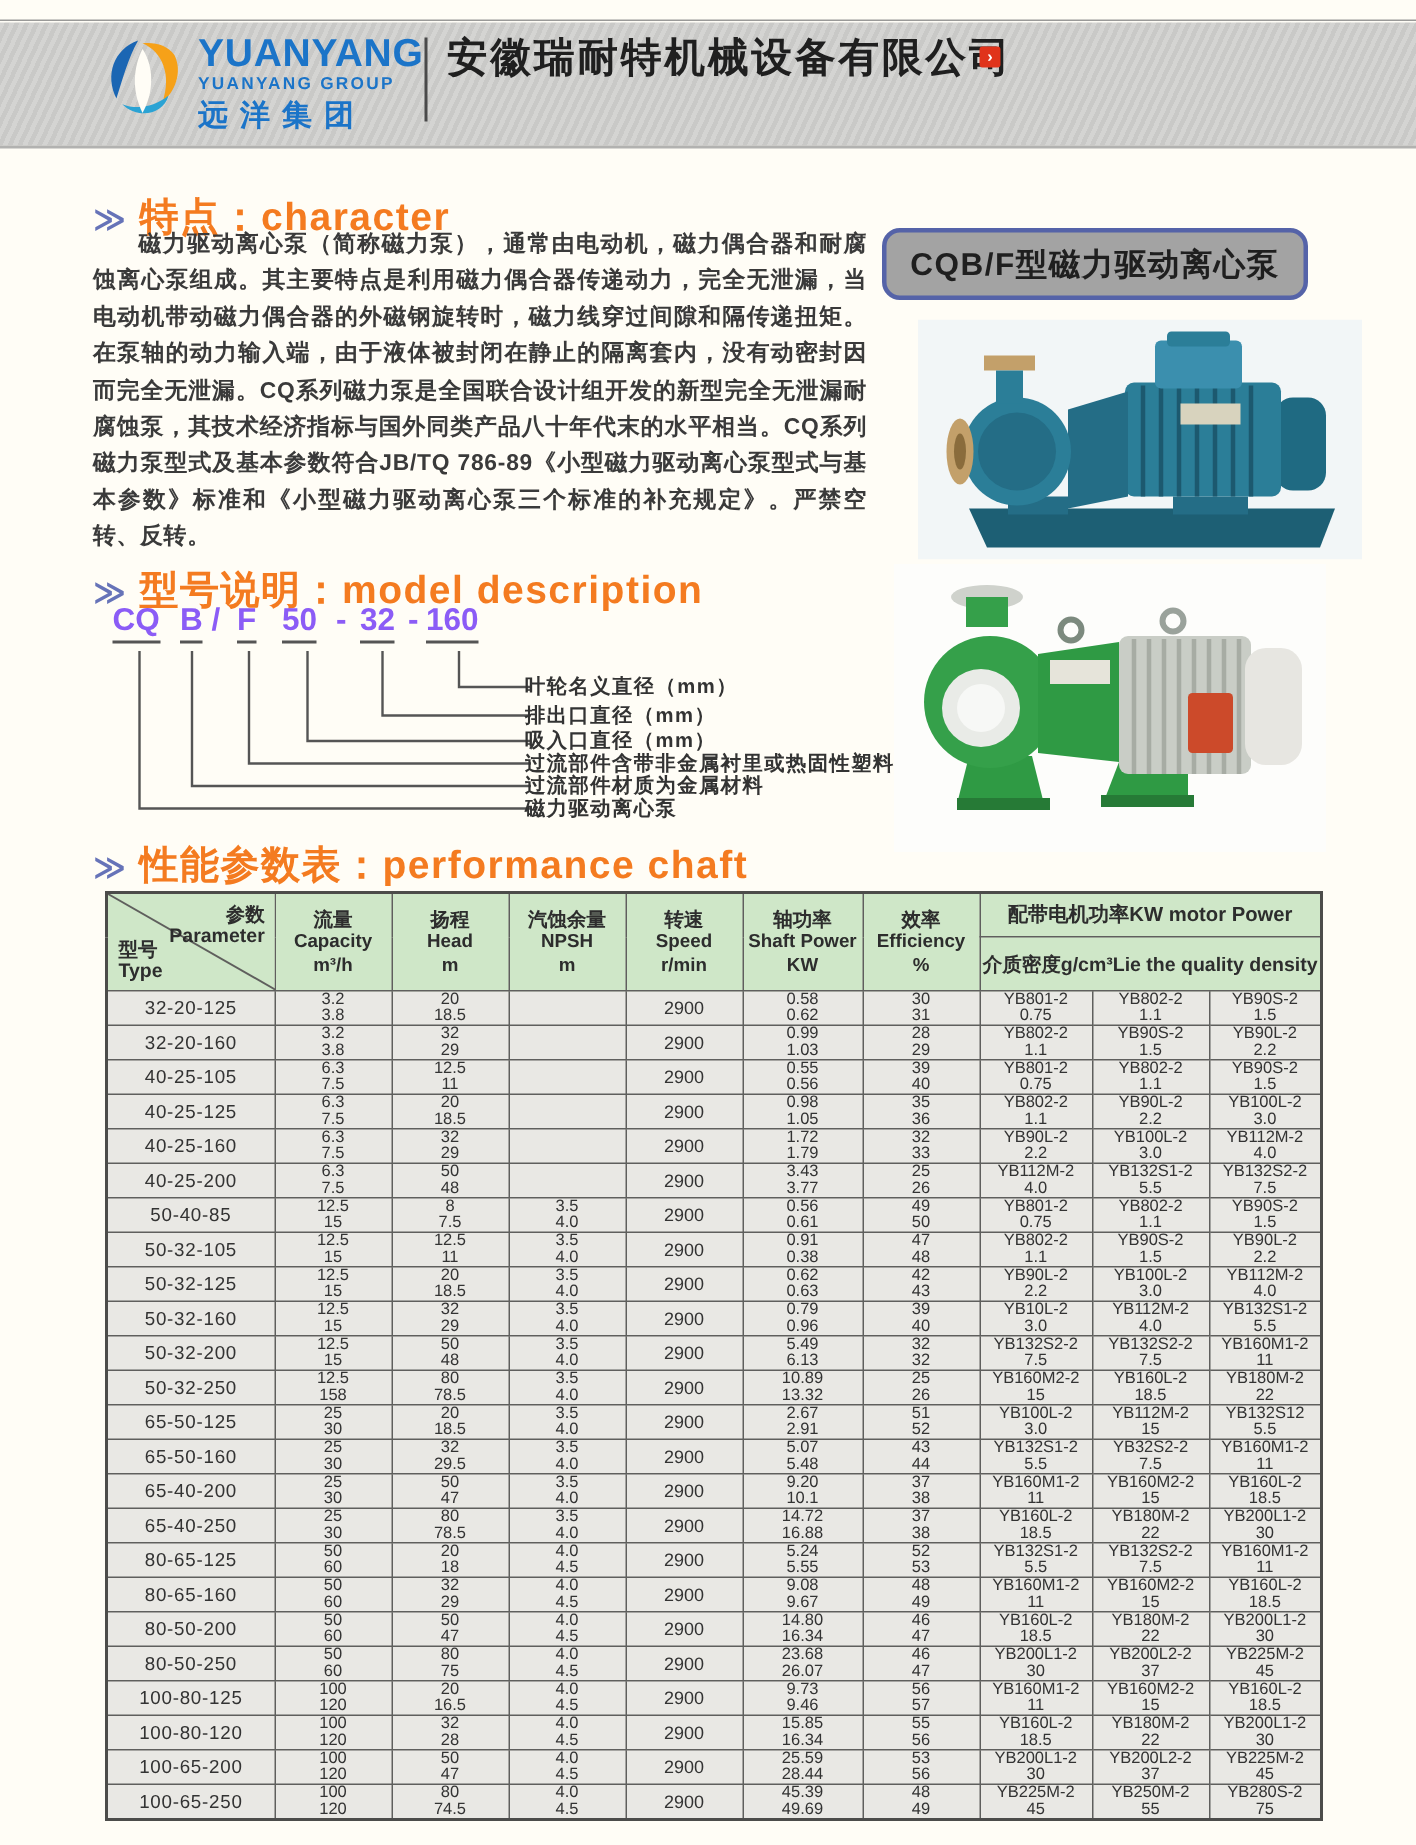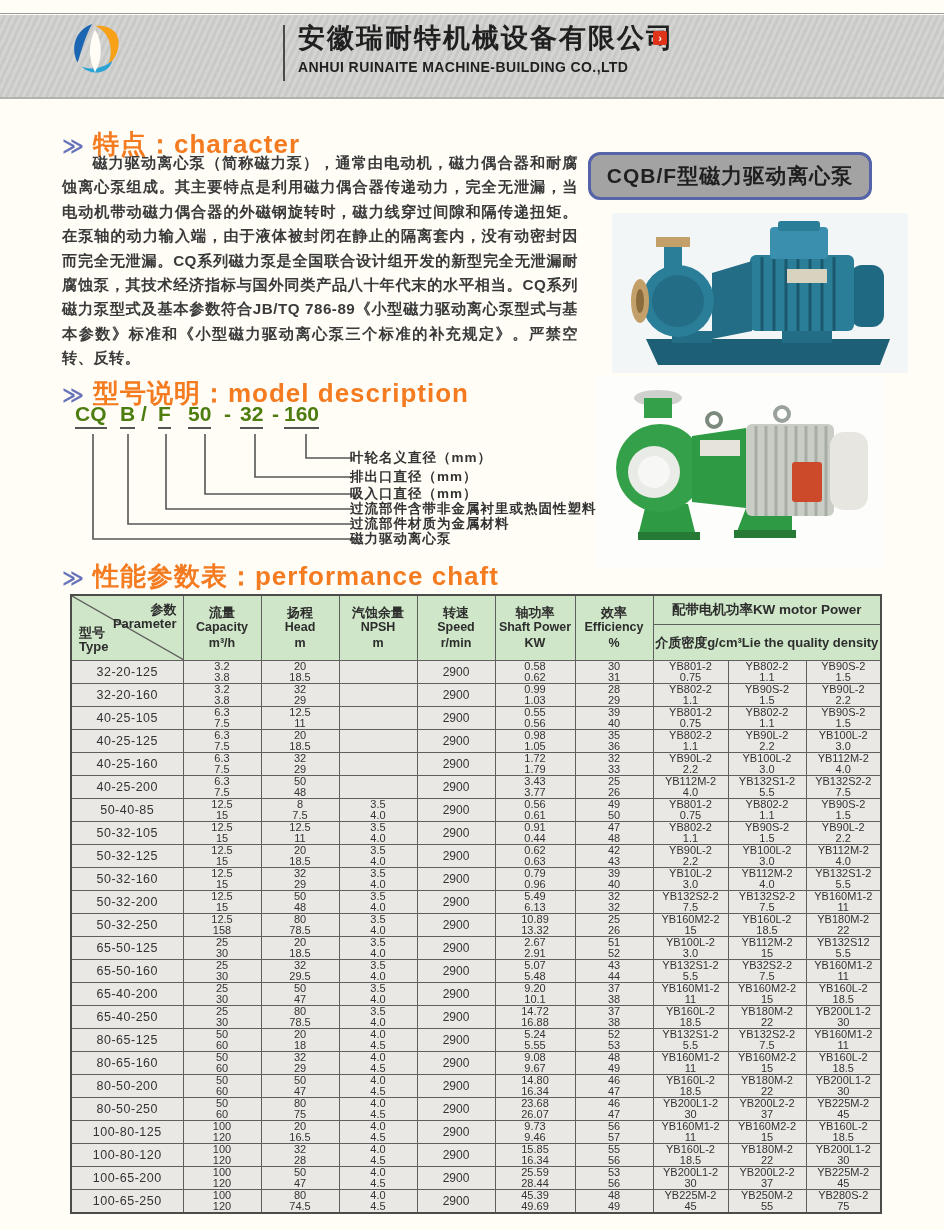--- a/index.html
+++ b/index.html
@@ -41,21 +41,21 @@
   }
   
   .prod-box{
     top:152px;left:588px;width:278px;height:42px;
     border:3px solid #5563a8;border-radius:12px;background:#a3a3a3;
     display:flex;align-items:center;justify-content:center;
     font-size:21px;font-weight:bold;color:#1f1f1f;letter-spacing:1px;
   }
   .pump1{top:213px;left:612px;} .pump2{top:376px;left:596px;}
   
-  .code-seg{top:403px;font-size:21px;font-weight:bold;color:#4d7c0f;line-height:1;}
+  .code-seg{top:403px;font-size:21px;font-weight:bold;color:#8b5cf6;line-height:1;}
   .u{border-bottom:2px solid #555;padding-bottom:3px;}
   .model-label{left:350px;font-size:13.5px;font-weight:bold;color:#333;letter-spacing:1px;line-height:1;}
   
   .perf{top:594px;left:70px;border-collapse:collapse;table-layout:fixed;width:810px;}
   .perf th,.perf td{border:1px solid #5f5f5d;text-align:center;vertical-align:middle;padding:0;}
   .perf{border:2px solid #4c4c4a;}
   .perf th{background:#cfe7c8;color:#2d2d2d;font-weight:bold;}
   .perf .param div{line-height:15.5px;font-size:13px;}
   .perf .param .en{font-size:12.5px;}
   .corner{position:relative;background:#cfe7c8;}
@@ -75,27 +75,31 @@
 <div class="abs top-rule"></div>
 <div class="abs band"></div>
 
 <div class="abs logo-wrap">
   <svg width="58" height="58" viewBox="0 0 60 60">
     <path d="M27,2 C10,8 4,26 12,42 C16,30 20,14 27,2 Z" fill="#1b66b3"></path>
     <path d="M30,4 C44,10 50,26 44,44 C52,38 58,24 52,12 C47,5 38,3 30,4 Z" fill="#f6a118"></path>
     <path d="M16,46 C26,56 44,54 48,40 C38,48 26,50 16,46 Z" fill="#2ba3d4"></path>
     <path d="M30,8 C24,20 22,36 30,52 C38,38 38,20 30,8 Z" fill="#fffdf6"></path>
   </svg>
+  <div class="logo-text">
+    <span class="logo-en">YUANYANG</span>
+    <span class="logo-group">YUANYANG GROUP</span>
+    <span class="logo-cn">远洋集团</span>
+  </div>
 </div>
 
 <div class="abs hdr-divider"></div>
 
 <div class="abs company">
   <div class="company-cn">安徽瑞耐特机械设备有限公司</div>
-  <div class="company-en">ANHUI RUINAITE MACHINE-BUILDING CO.,LTD</div>
 </div>
 
 <div class="abs hdr-badge">›</div>
 
 <div class="abs sec-head sec1">
   <span class="chev">≫</span>
   <span class="sec-title">特点：character</span>
 </div>
 <div class="abs char-par">磁力驱动离心泵（简称磁力泵），通常由电动机，磁力偶合器和耐腐蚀离心泵组成。其主要特点是利用磁力偶合器传递动力，完全无泄漏，当电动机带动磁力偶合器的外磁钢旋转时，磁力线穿过间隙和隔传递扭矩。在泵轴的动力输入端，由于液体被封闭在静止的隔离套内，没有动密封因而完全无泄漏。CQ系列磁力泵是全国联合设计组开发的新型完全无泄漏耐腐蚀泵，其技术经济指标与国外同类产品八十年代末的水平相当。CQ系列磁力泵型式及基本参数符合JB/TQ 786-89《小型磁力驱动离心泵型式与基本参数》标准和《小型磁力驱动离心泵三个标准的补充规定》。严禁空转、反转。</div>
 
@@ -520,21 +524,21 @@
           <div>12.5</div>
           <div>11</div>
         </td>
         <td>
           <div>3.5</div>
           <div>4.0</div>
         </td>
         <td class="c-speed">2900</td>
         <td>
           <div>0.91</div>
-          <div>0.44</div>
+          <div>0.38</div>
         </td>
         <td>
           <div>47</div>
           <div>48</div>
         </td>
         <td>
           <div>YB802-2</div>
           <div>1.1</div>
         </td>
         <td>

